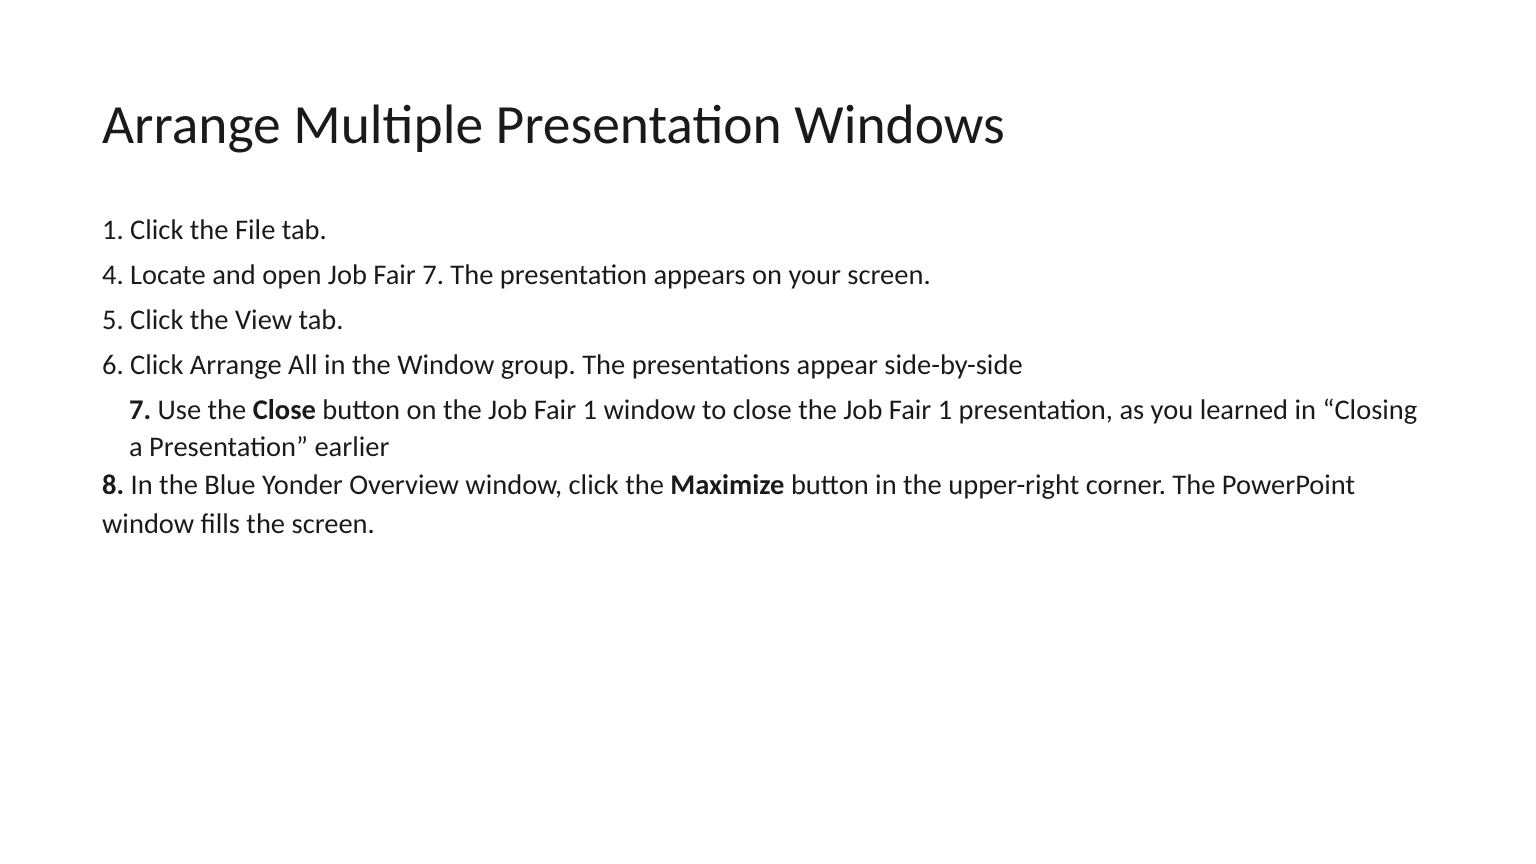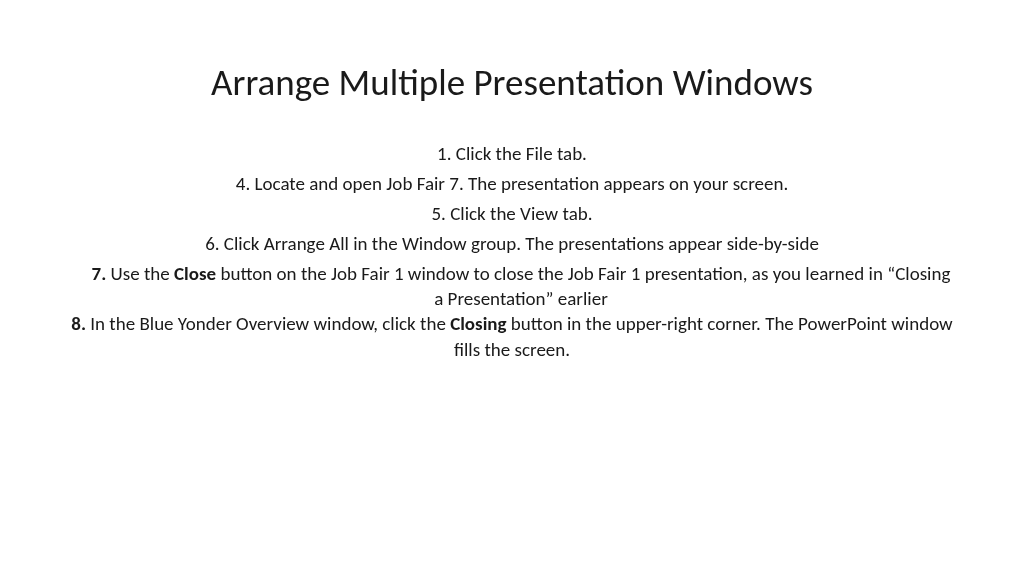--- a/index.html
+++ b/index.html
@@ -1,19 +1,18 @@
 <!DOCTYPE html>
 <html><head>
   <meta charset="utf-8">
   <style>
     * {
       margin: 0;
       padding: 0;
       box-sizing: border-box;
-      text-align: center;
     }
     body {
       width: 1024px;
       height: 576px;
       background: #ffffff;
       font-family: Calibri, "Segoe UI", Arial, sans-serif;
       color: #000000;
       padding: 60px 68px 40px 68px;
     }
     .slide-title {
@@ -45,15 +44,15 @@
 
 <div class="steps">
   <div class="step-item">1. Click the File tab.</div>
   <div class="step-item">4. Locate and open Job Fair 7. The presentation appears on your screen.</div>
   <div class="step-item">5. Click the View tab.</div>
   <div class="step-item">6. Click Arrange All in the Window group. The presentations appear side-by-side</div>
   <div class="step-item tight">
     <span class="bold">7.</span><span> Use the </span><span class="bold">Close</span><span> button on the Job Fair 1 window to close the Job Fair 1 presentation, as you learned in “Closing a Presentation” earlier</span>
   </div>
   <div class="step-item">
-    <span class="bold">8.</span><span> In the Blue Yonder Overview window, click the </span><span class="bold">Closing</span><span> button in the upper-right corner. The PowerPoint window fills the screen.</span>
+    <span class="bold">8.</span><span> In the Blue Yonder Overview window, click the </span><span class="bold">Maximize</span><span> button in the upper-right corner. The PowerPoint window fills the screen.</span>
   </div>
 </div>
 
 </body></html>

